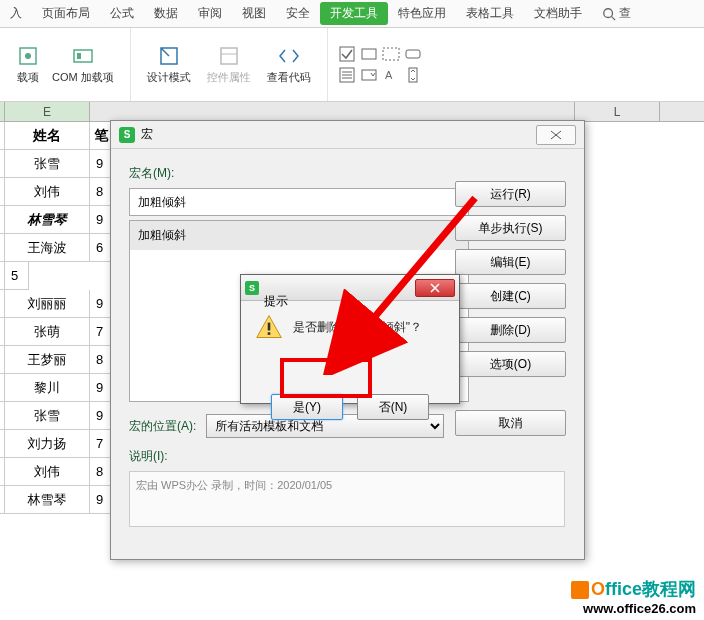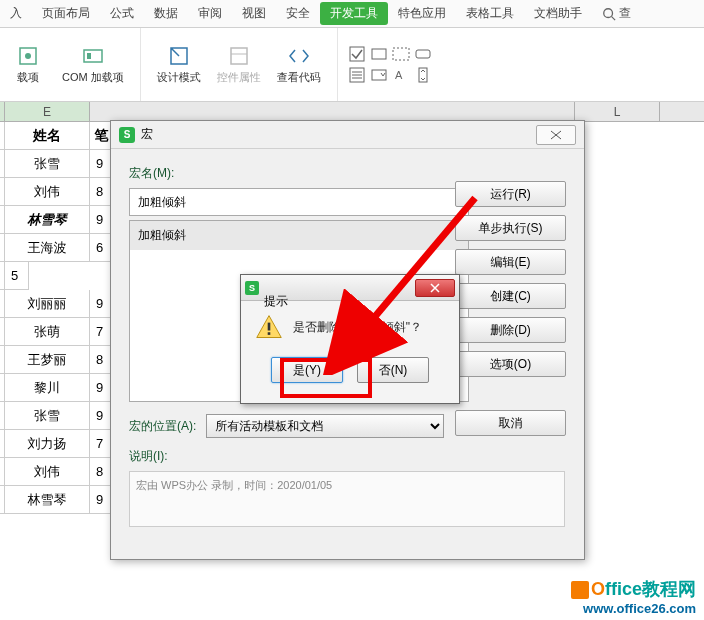--- a/index.html
+++ b/index.html
@@ -54,33 +54,33 @@
     
     .confirm { position: absolute; left: 240px; top: 274px; width: 220px; height: 130px; background: #f4f4f4; border: 1px solid #666; box-shadow: 2px 2px 6px rgba(0,0,0,.35); }
     .confirm-title { height: 26px; background: linear-gradient(#f8f8f8,#e0e0e0); display: flex; align-items: center; padding: 0 4px; border-bottom: 1px solid #bbb; }
     .confirm-title .wps-icon { width: 14px; height: 14px; background: #2bb24c; border-radius: 2px; margin-right: 5px; display: flex; align-items: center; justify-content: center; color: #fff; font-size: 9px; font-weight: bold; }
     .confirm-title .title-text { flex: 1; font-size: 12px; margin-top: 28px; }
     .confirm-close { width: 40px; height: 18px; background: linear-gradient(#e77,#c33); border: 1px solid #a22; border-radius: 2px; display: flex; align-items: center; justify-content: center; color: #fff; font-size: 11px; cursor: pointer; }
     .confirm-body { display: flex; align-items: center; gap: 10px; padding: 12px 14px; }
     .warn-icon { width: 28px; height: 28px; }
     .confirm-msg { font-size: 12px; color: #222; }
     .confirm-btns { display: flex; justify-content: center; gap: 14px; padding: 4px 0 10px 0; }
-    .confirm-btn { width: 72px; height: 26px; border: 1px solid #888; background: linear-gradient(#fdfdfd,#e3e3e3); font-size: 12px; cursor: pointer; border-radius: 2px; }
+    .confirm-btn { width: 72px; height: 26px; border: 1px solid #888; background: linear-gradient(#fdfdfd,#e3e3e3); font-size: 12px; cursor: pointer; border-radius: 2px; margin-top: 37px; }
     .confirm-btn.default { border: 1px solid #3b8fd6; box-shadow: 0 0 2px #6ab0e8; }
     .red-box { position: absolute; border: 4px solid #e00; pointer-events: none; }
     
     
     .arrow-svg { position: absolute; pointer-events: none; }
     
     
     .watermark { position: absolute; right: 8px; bottom: 4px; text-align: right; }
     .wm-top { font-size: 18px; font-weight: bold; }
     .wm-top .o-orange { color: #f57c00; }
     .wm-top .t-teal { color: #00a09a; }
-    .wm-bottom { font-size: 13px; color: #0369a1; font-weight: bold; }
+    .wm-bottom { font-size: 13px; color: #000000; font-weight: bold; }
     .wm-icon { display: inline-block; width: 18px; height: 18px; background: #f57c00; vertical-align: middle; margin-right: 2px; border-radius: 2px; }
   </style>
 </head>
 <body>
 
 <div class="ribbon-tabs">
   <span class="ribbon-tab">入</span>
   <span class="ribbon-tab">页面布局</span>
   <span class="ribbon-tab">公式</span>
   <span class="ribbon-tab">数据</span>
@@ -95,21 +95,21 @@
     <svg class="search-icon" viewBox="0 0 16 16">
         <circle cx="7" cy="7" r="5" fill="none" stroke="#666" stroke-width="1.5"></circle>
         <line x1="11" y1="11" x2="15" y2="15" stroke="#666" stroke-width="1.5"></line>
       </svg>
     <span>查</span>
   </span>
 </div>
 
 <div class="toolbar">
   <div class="toolbar-group">
-    <div style="display:flex;gap:10px;">
+    <div style="display:flex;gap:0;">
       <div class="toolbar-btn">
         <svg class="icon-box" viewBox="0 0 24 24">
             <rect x="4" y="4" width="16" height="16" fill="none" stroke="#5a8" stroke-width="1.5"></rect>
             <circle cx="12" cy="12" r="3" fill="#5a8"></circle>
           </svg>
         <span>载项</span>
       </div>
       <div class="toolbar-btn">
         <svg class="icon-box" viewBox="0 0 24 24">
             <rect x="3" y="6" width="18" height="12" fill="none" stroke="#5a8" stroke-width="1.5"></rect>

